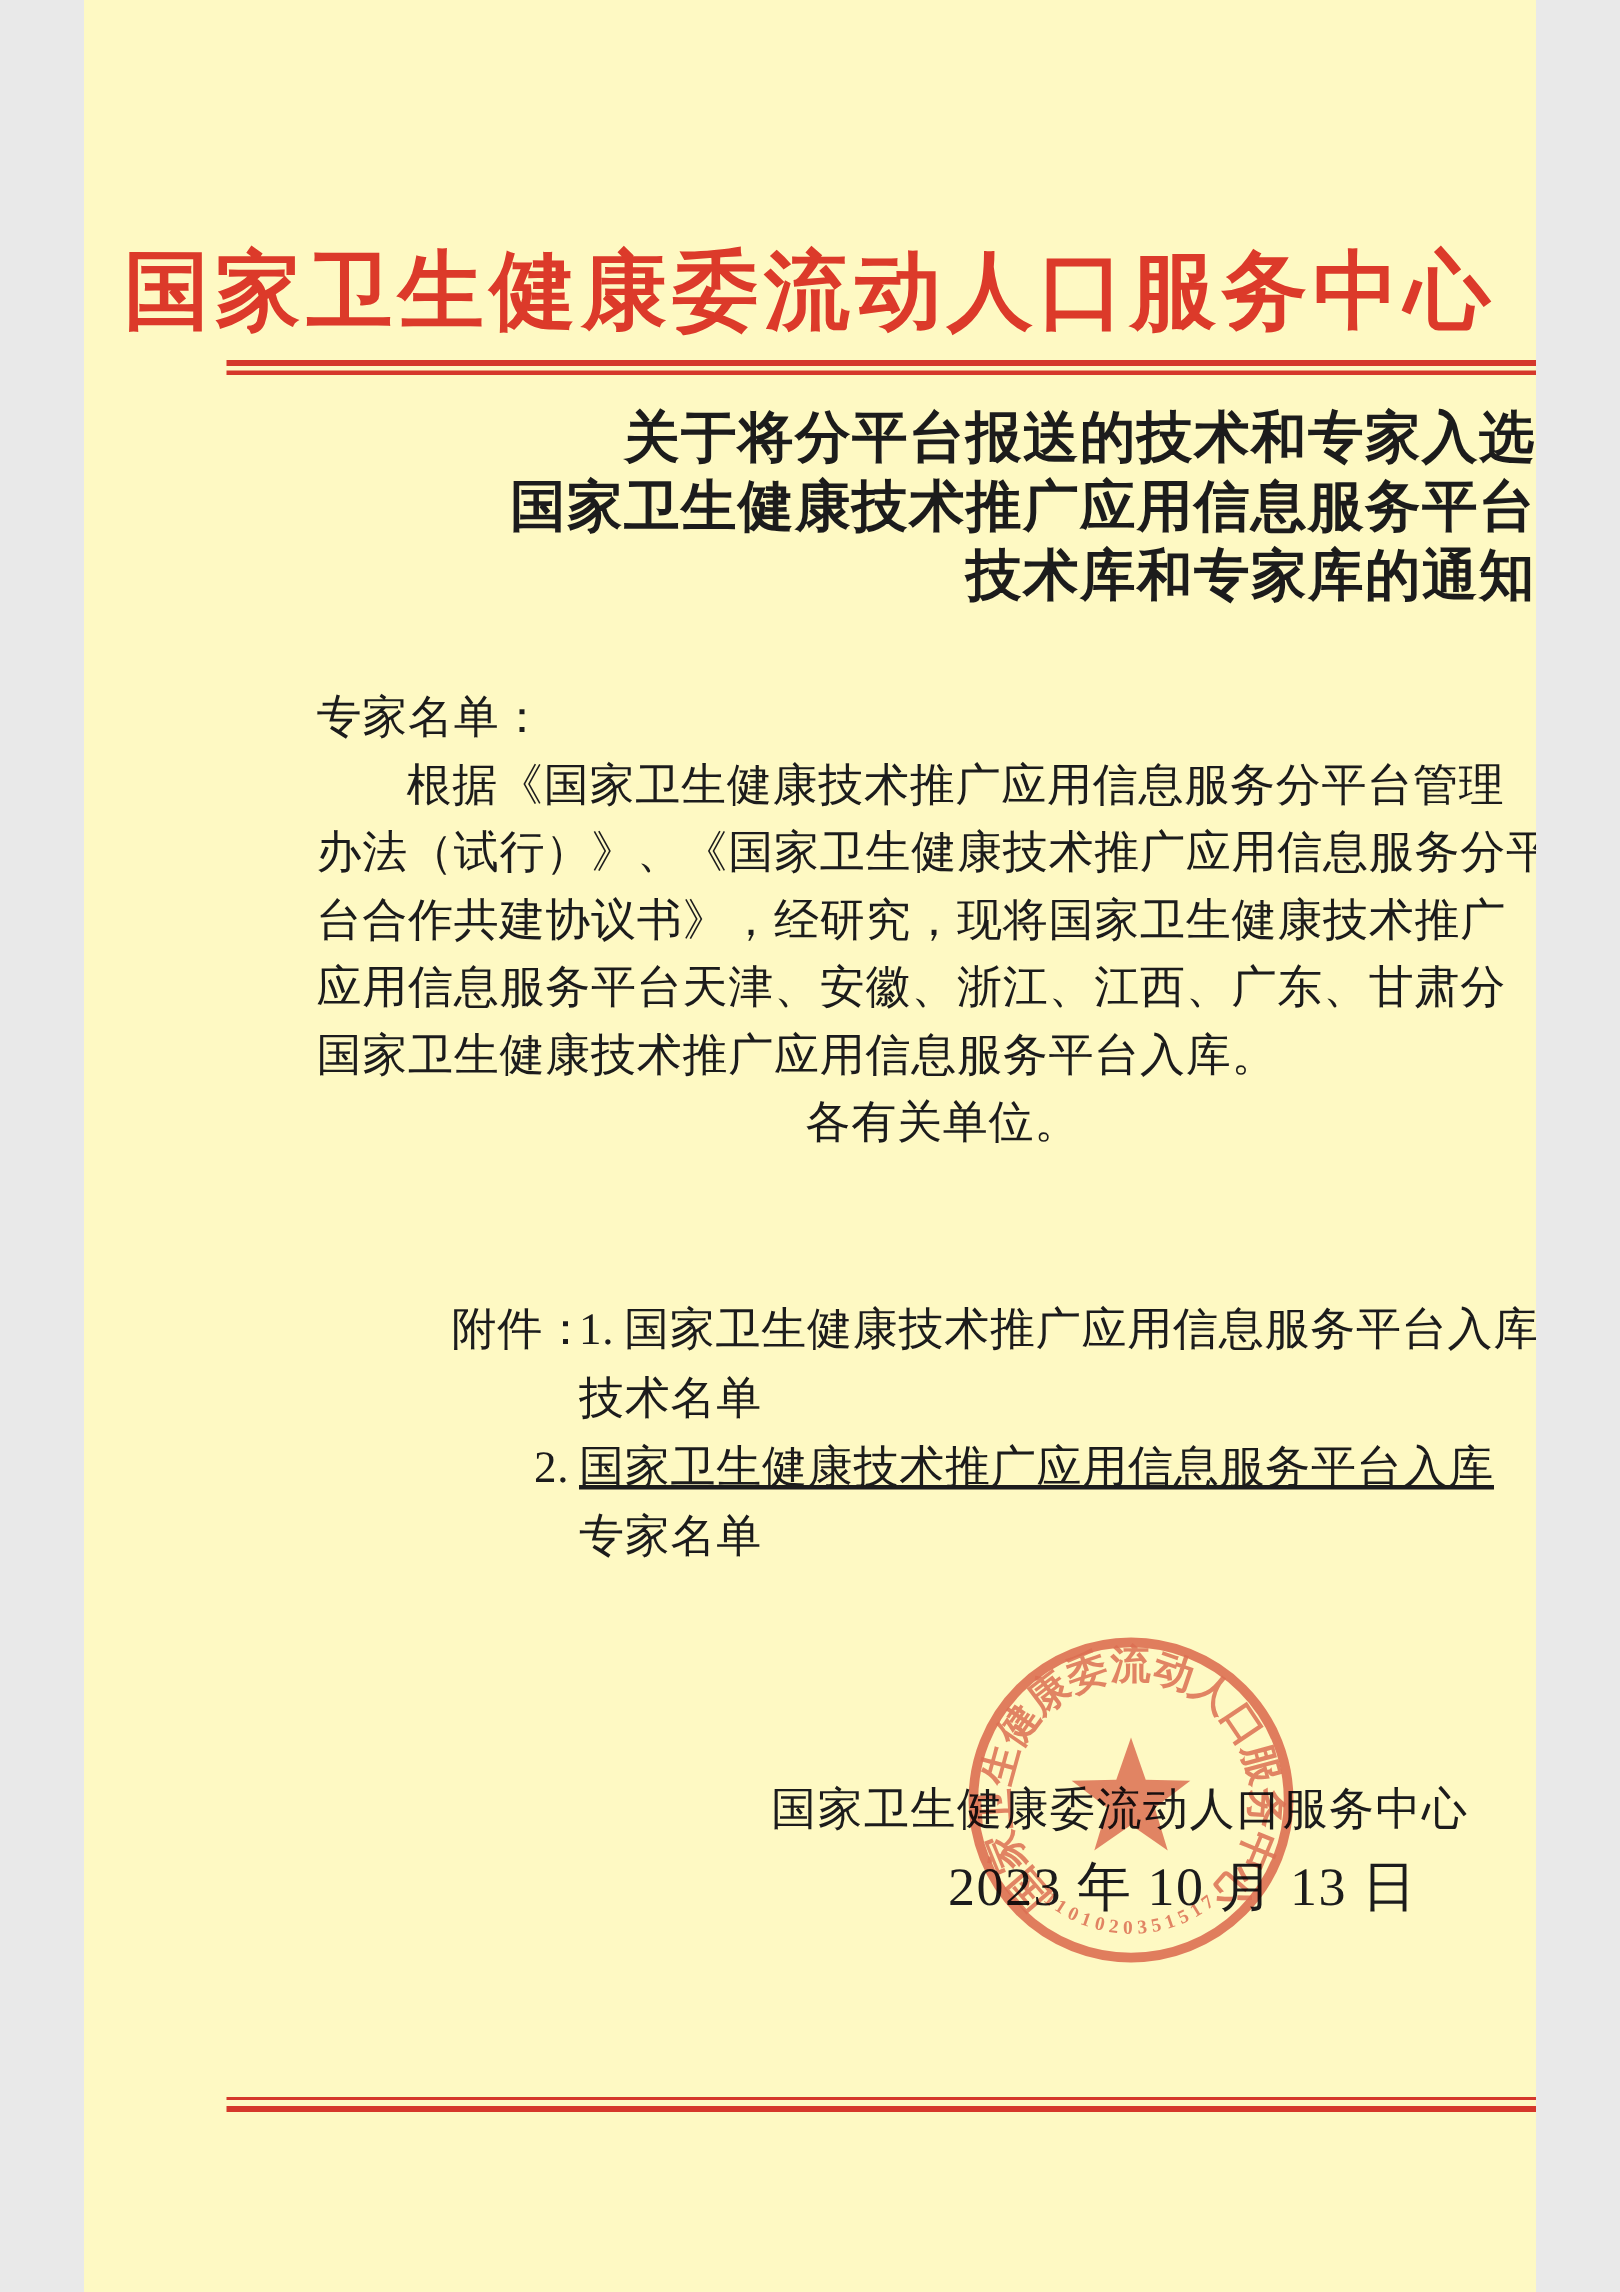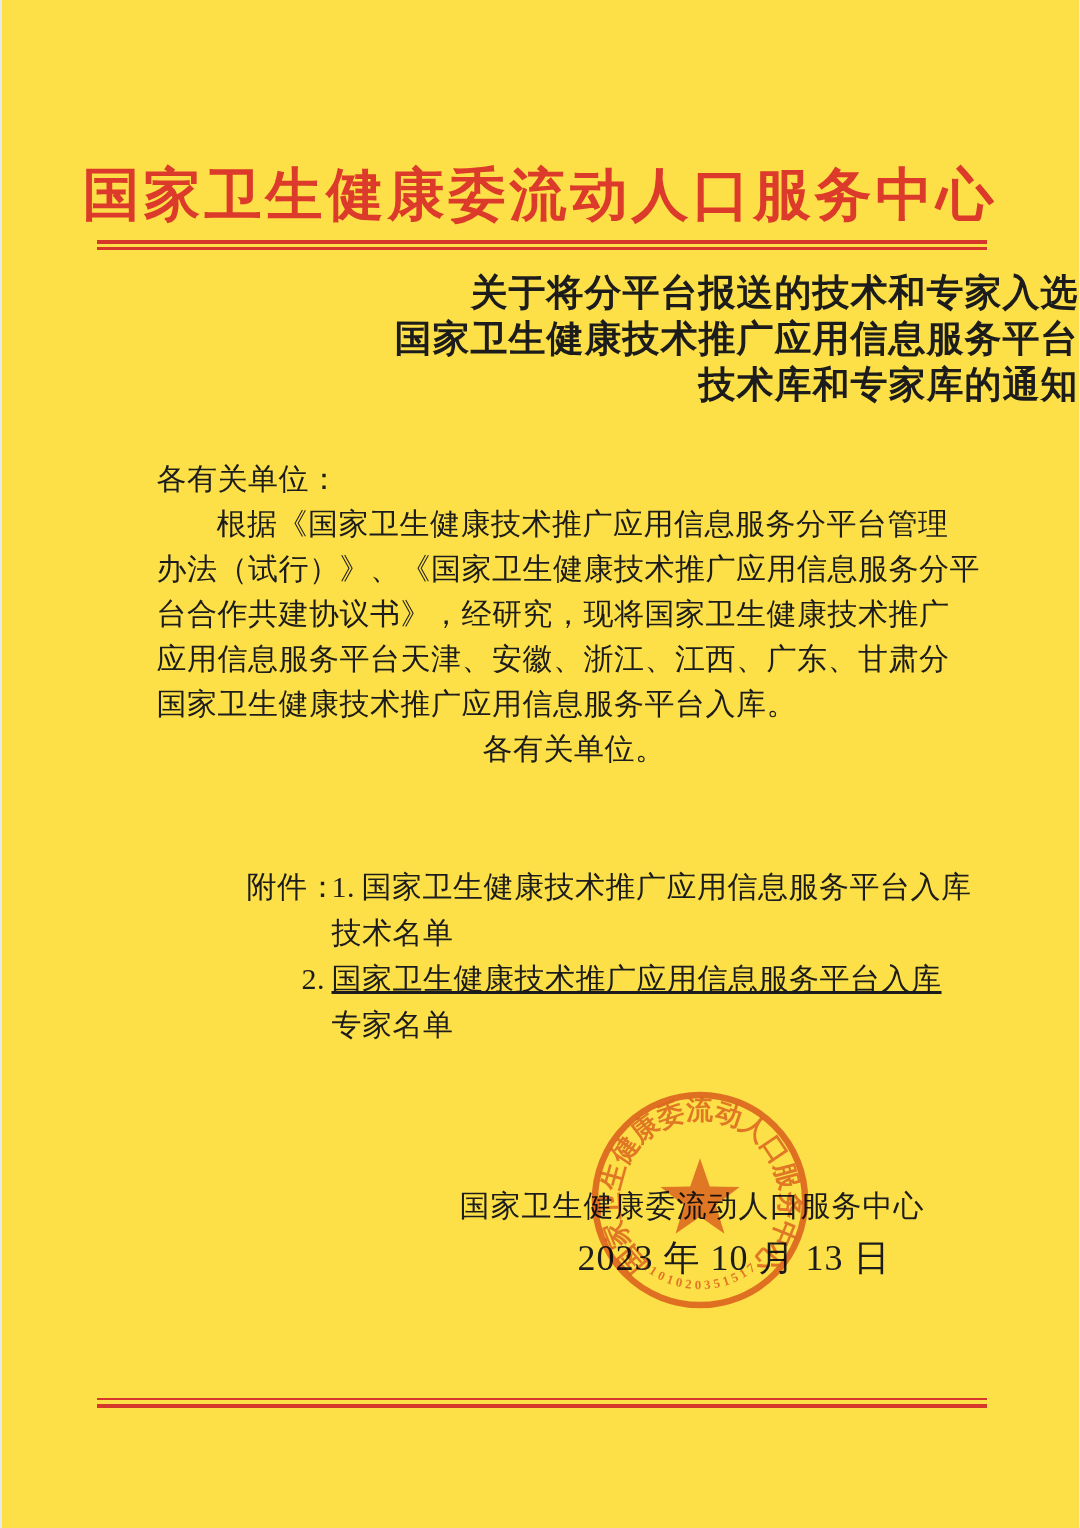--- a/index.html
+++ b/index.html
@@ -4,23 +4,23 @@
 <style>
   :root{
     --letterhead-red:#dc3a2a;
     --rule-red:#d5382b;
     --seal-red:#d6524a;
     --text-black:#1c1c1c;
   }
   html,body{margin:0;padding:0;background:#e9e9e9;}
   .page{
     position:relative;
-    width:1077px;height:1528px;
+    width:968px;height:1528px;
     margin:0 auto;
-    background:#fde047;
+    background:#fef9c3;
     overflow:hidden;
     font-family:"Liberation Serif","DejaVu Serif",serif;
     color:var(--text-black,#1c1c1c);
   }
   
   .letterhead{
     position:absolute;top:163px;left:0;right:0;
     text-align:center;
     font-size:57px;line-height:64px;
     font-weight:900;
@@ -99,21 +99,21 @@
 
   <div class="rule rule-top"></div>
 
   <div class="doc-title">
     <div>关于将分平台报送的技术和专家入选</div>
     <div>国家卫生健康技术推广应用信息服务平台</div>
     <div>技术库和专家库的通知</div>
   </div>
 
   <div class="body-block">
-    <div>各有关单位：</div>
+    <div>专家名单：</div>
     <div class="indent">根据《国家卫生健康技术推广应用信息服务分平台管理</div>
     <div>办法（试行）》、《国家卫生健康技术推广应用信息服务分平</div>
     <div>台合作共建协议书》，经研究，现将国家卫生健康技术推广</div>
     <div>应用信息服务平台天津、安徽、浙江、江西、广东、甘肃分</div>
     <div>国家卫生健康技术推广应用信息服务平台入库。</div>
     <div class="indent">各有关单位。</div>
   </div>
 
   <div class="attachments">
     <div>

